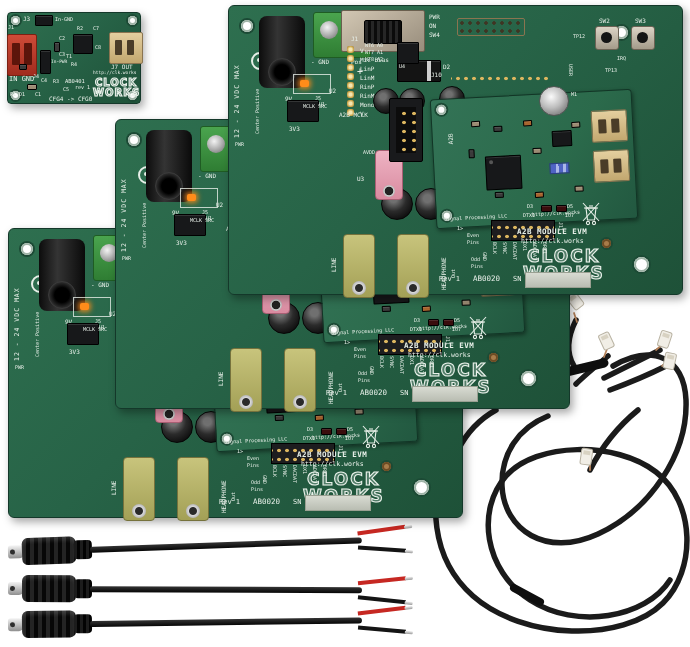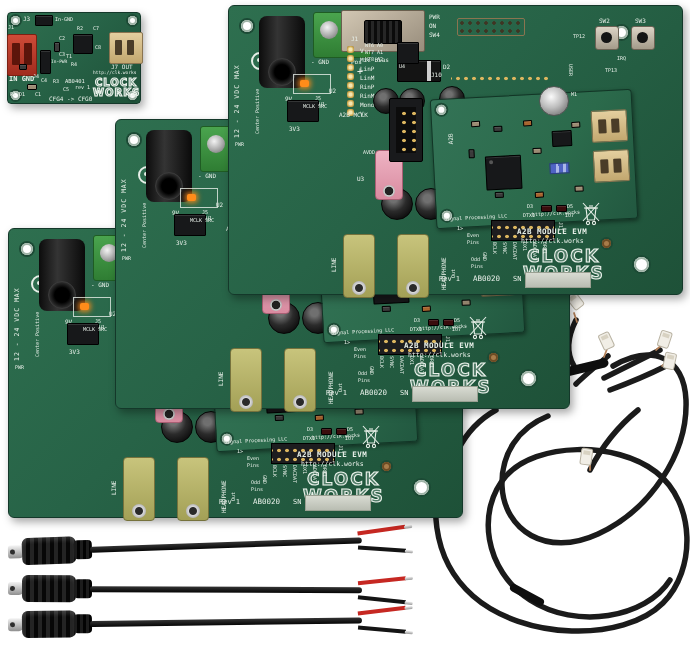--- a/index.html
+++ b/index.html
@@ -740,21 +740,21 @@
     <div class="hole" style="left:4px;top:79px;width:9px;height:9px;"></div>
     <div class="hole" style="left:121px;top:79px;width:9px;height:9px;"></div>
     <span class="silk" style="left:16px;top:4px;">J3</span>
     <div class="chip" style="left:28px;top:3px;width:16px;height:9px;"></div>
     <span class="silk" style="left:48px;top:5px;font-size:5px;">In-GND</span>
     <span class="silk" style="left:1px;top:13px;font-size:5px;">J1</span>
     <div class="abs" style="left:0px;top:22px;width:28px;height:40px;background:linear-gradient(#cf4b38,#a02c1e);border:1px solid #7c2012;border-radius:2px;">
       <div class="slot" style="left:4px;top:8px;width:8px;height:22px;background:#5c150b;"></div>
       <div class="slot" style="left:16px;top:8px;width:8px;height:22px;background:#5c150b;"></div>
     </div>
-    <span class="silk" style="left:2px;top:64px;font-size:7px;font-weight:bold;">IN GND</span>
+    <span class="silk" style="left:2px;top:64px;font-size:7px;font-weight:normal;">IN GND</span>
     <div class="chip" style="left:33px;top:38px;width:9px;height:22px;"></div>
     <span class="silk" style="left:26px;top:62px;font-size:5px;">J4</span>
     <span class="silk" style="left:44px;top:48px;font-size:4.5px;">In-PWR</span>
     <div class="chip" style="left:66px;top:22px;width:18px;height:18px;"></div>
     <span class="silk" style="left:70px;top:14px;font-size:5px;">R2</span>
     <span class="silk" style="left:86px;top:14px;font-size:5px;">C7</span>
     <span class="silk" style="left:88px;top:33px;font-size:5px;">C8</span>
     <span class="silk" style="left:52px;top:24px;font-size:5px;">C2</span>
     <span class="silk" style="left:52px;top:40px;font-size:5px;">C3</span>
     <span class="silk" style="left:59px;top:42px;font-size:5px;">T1</span>

